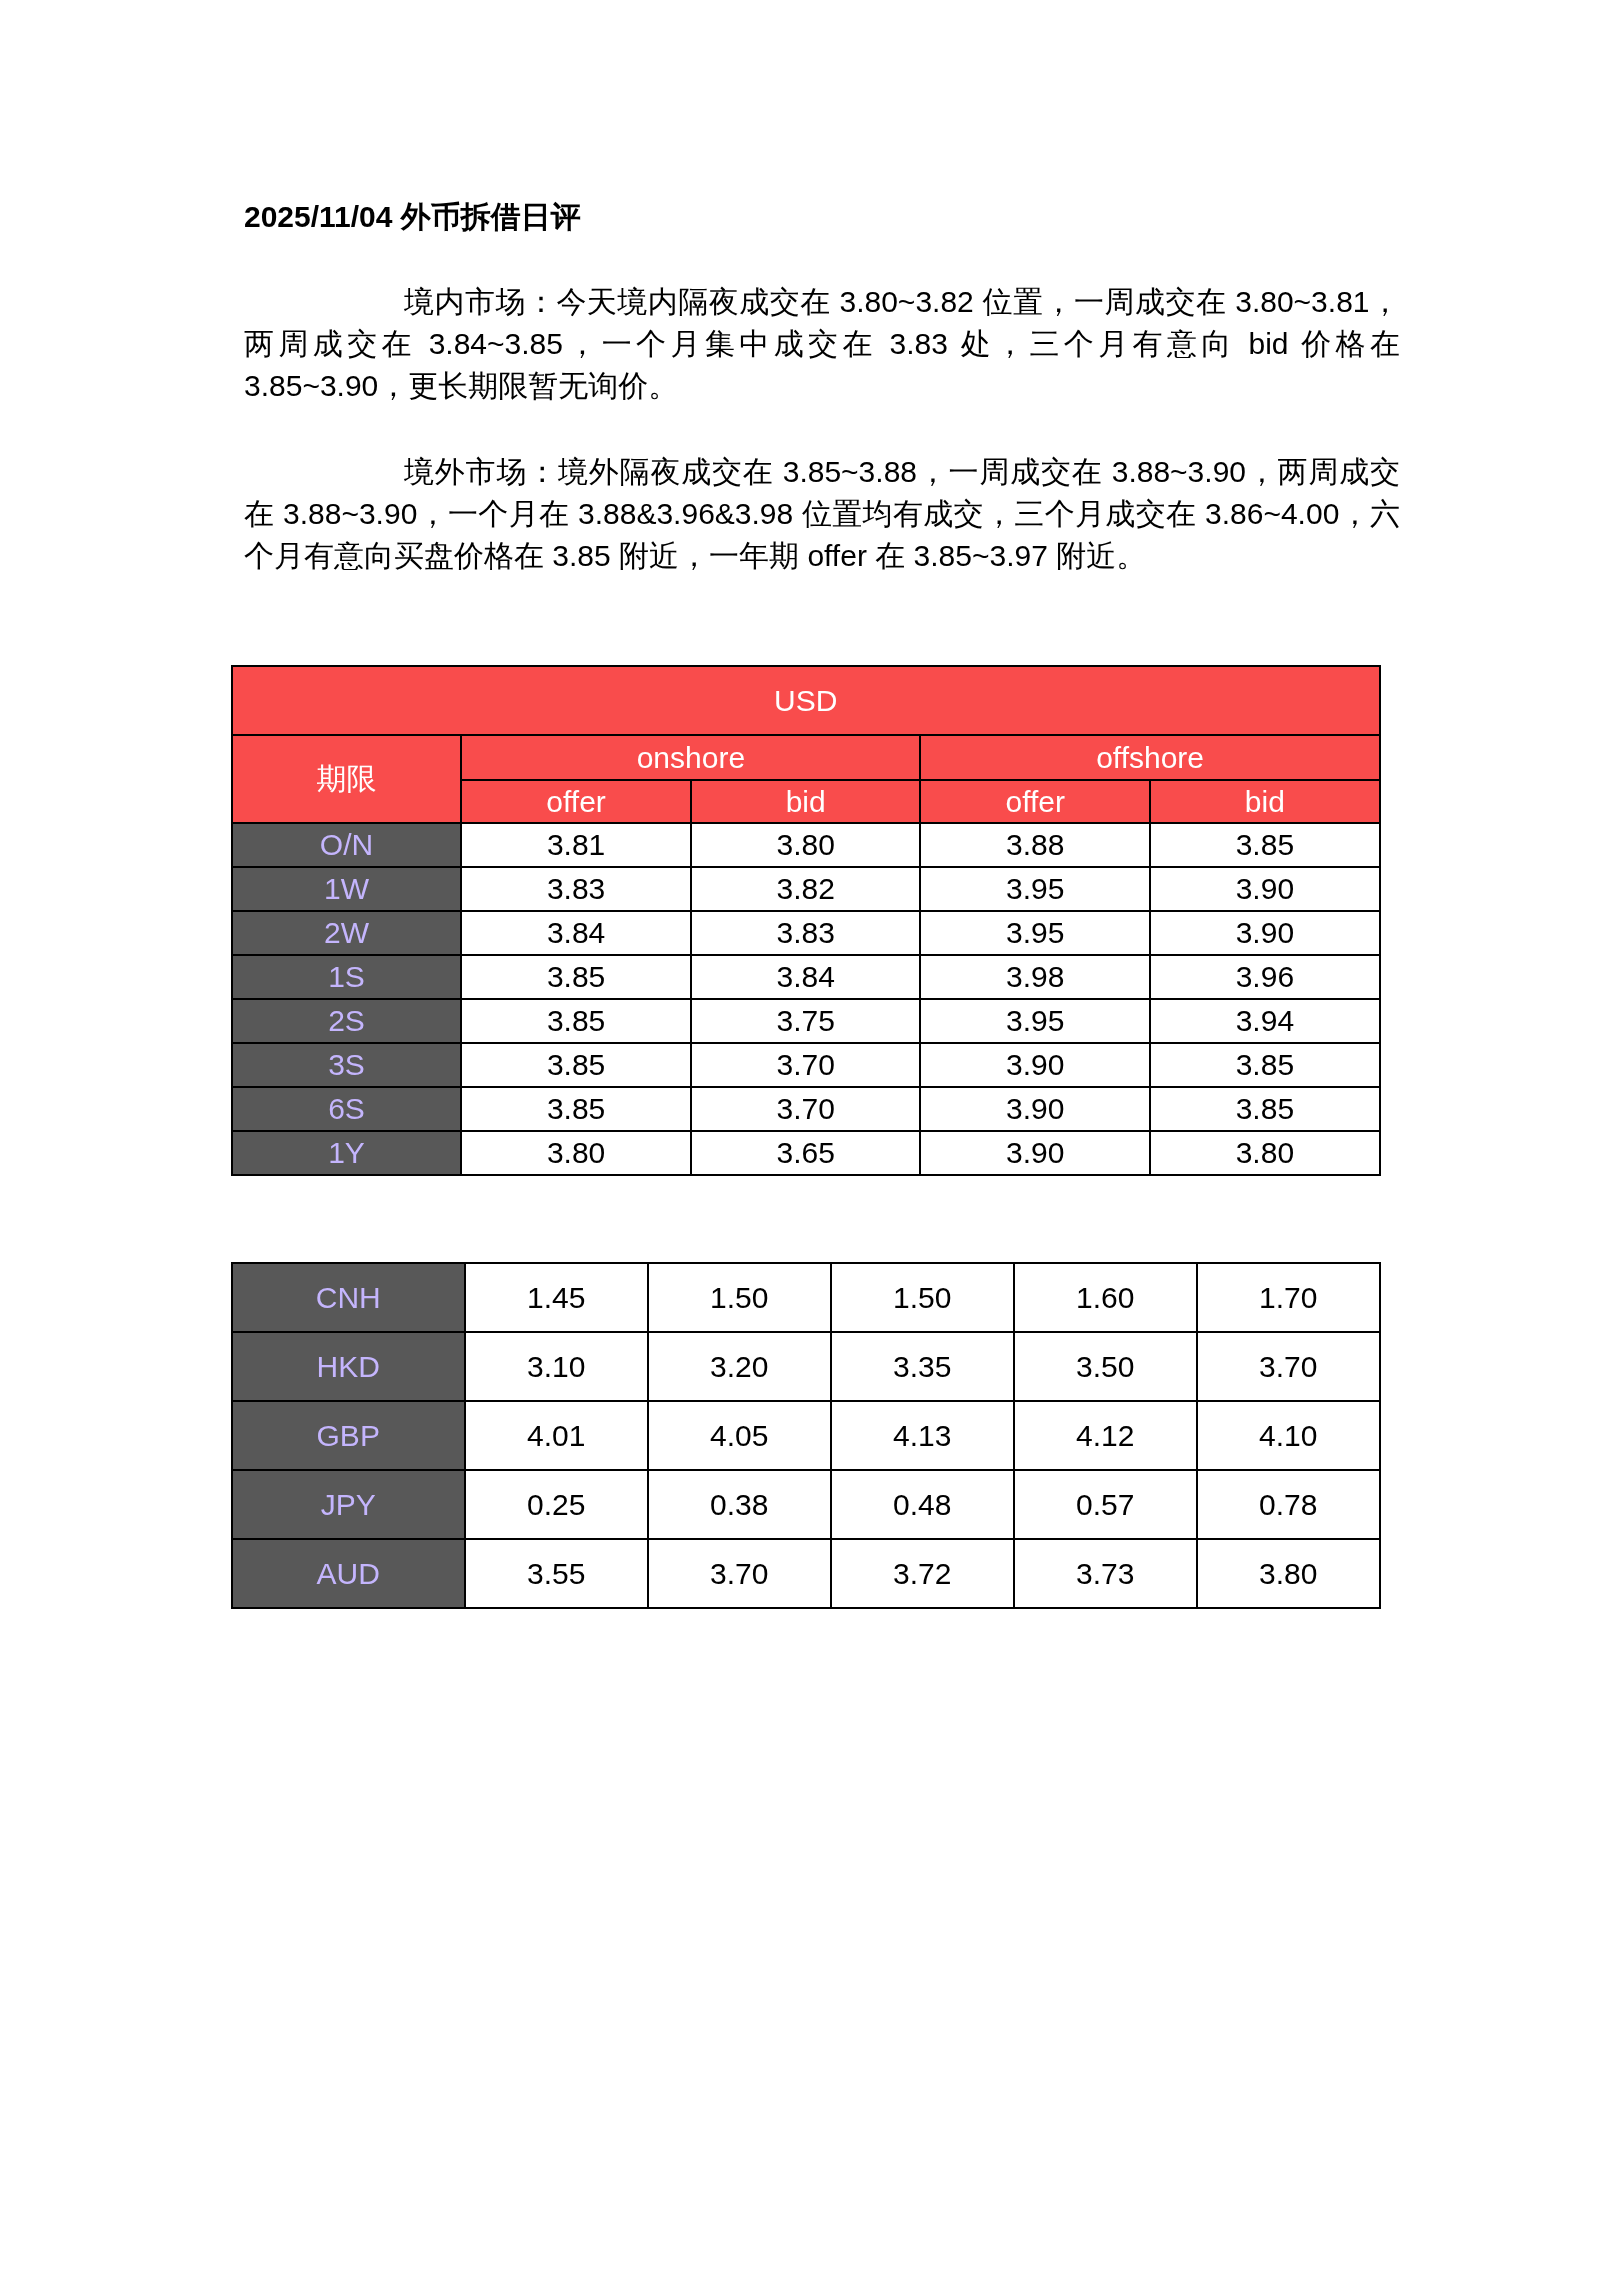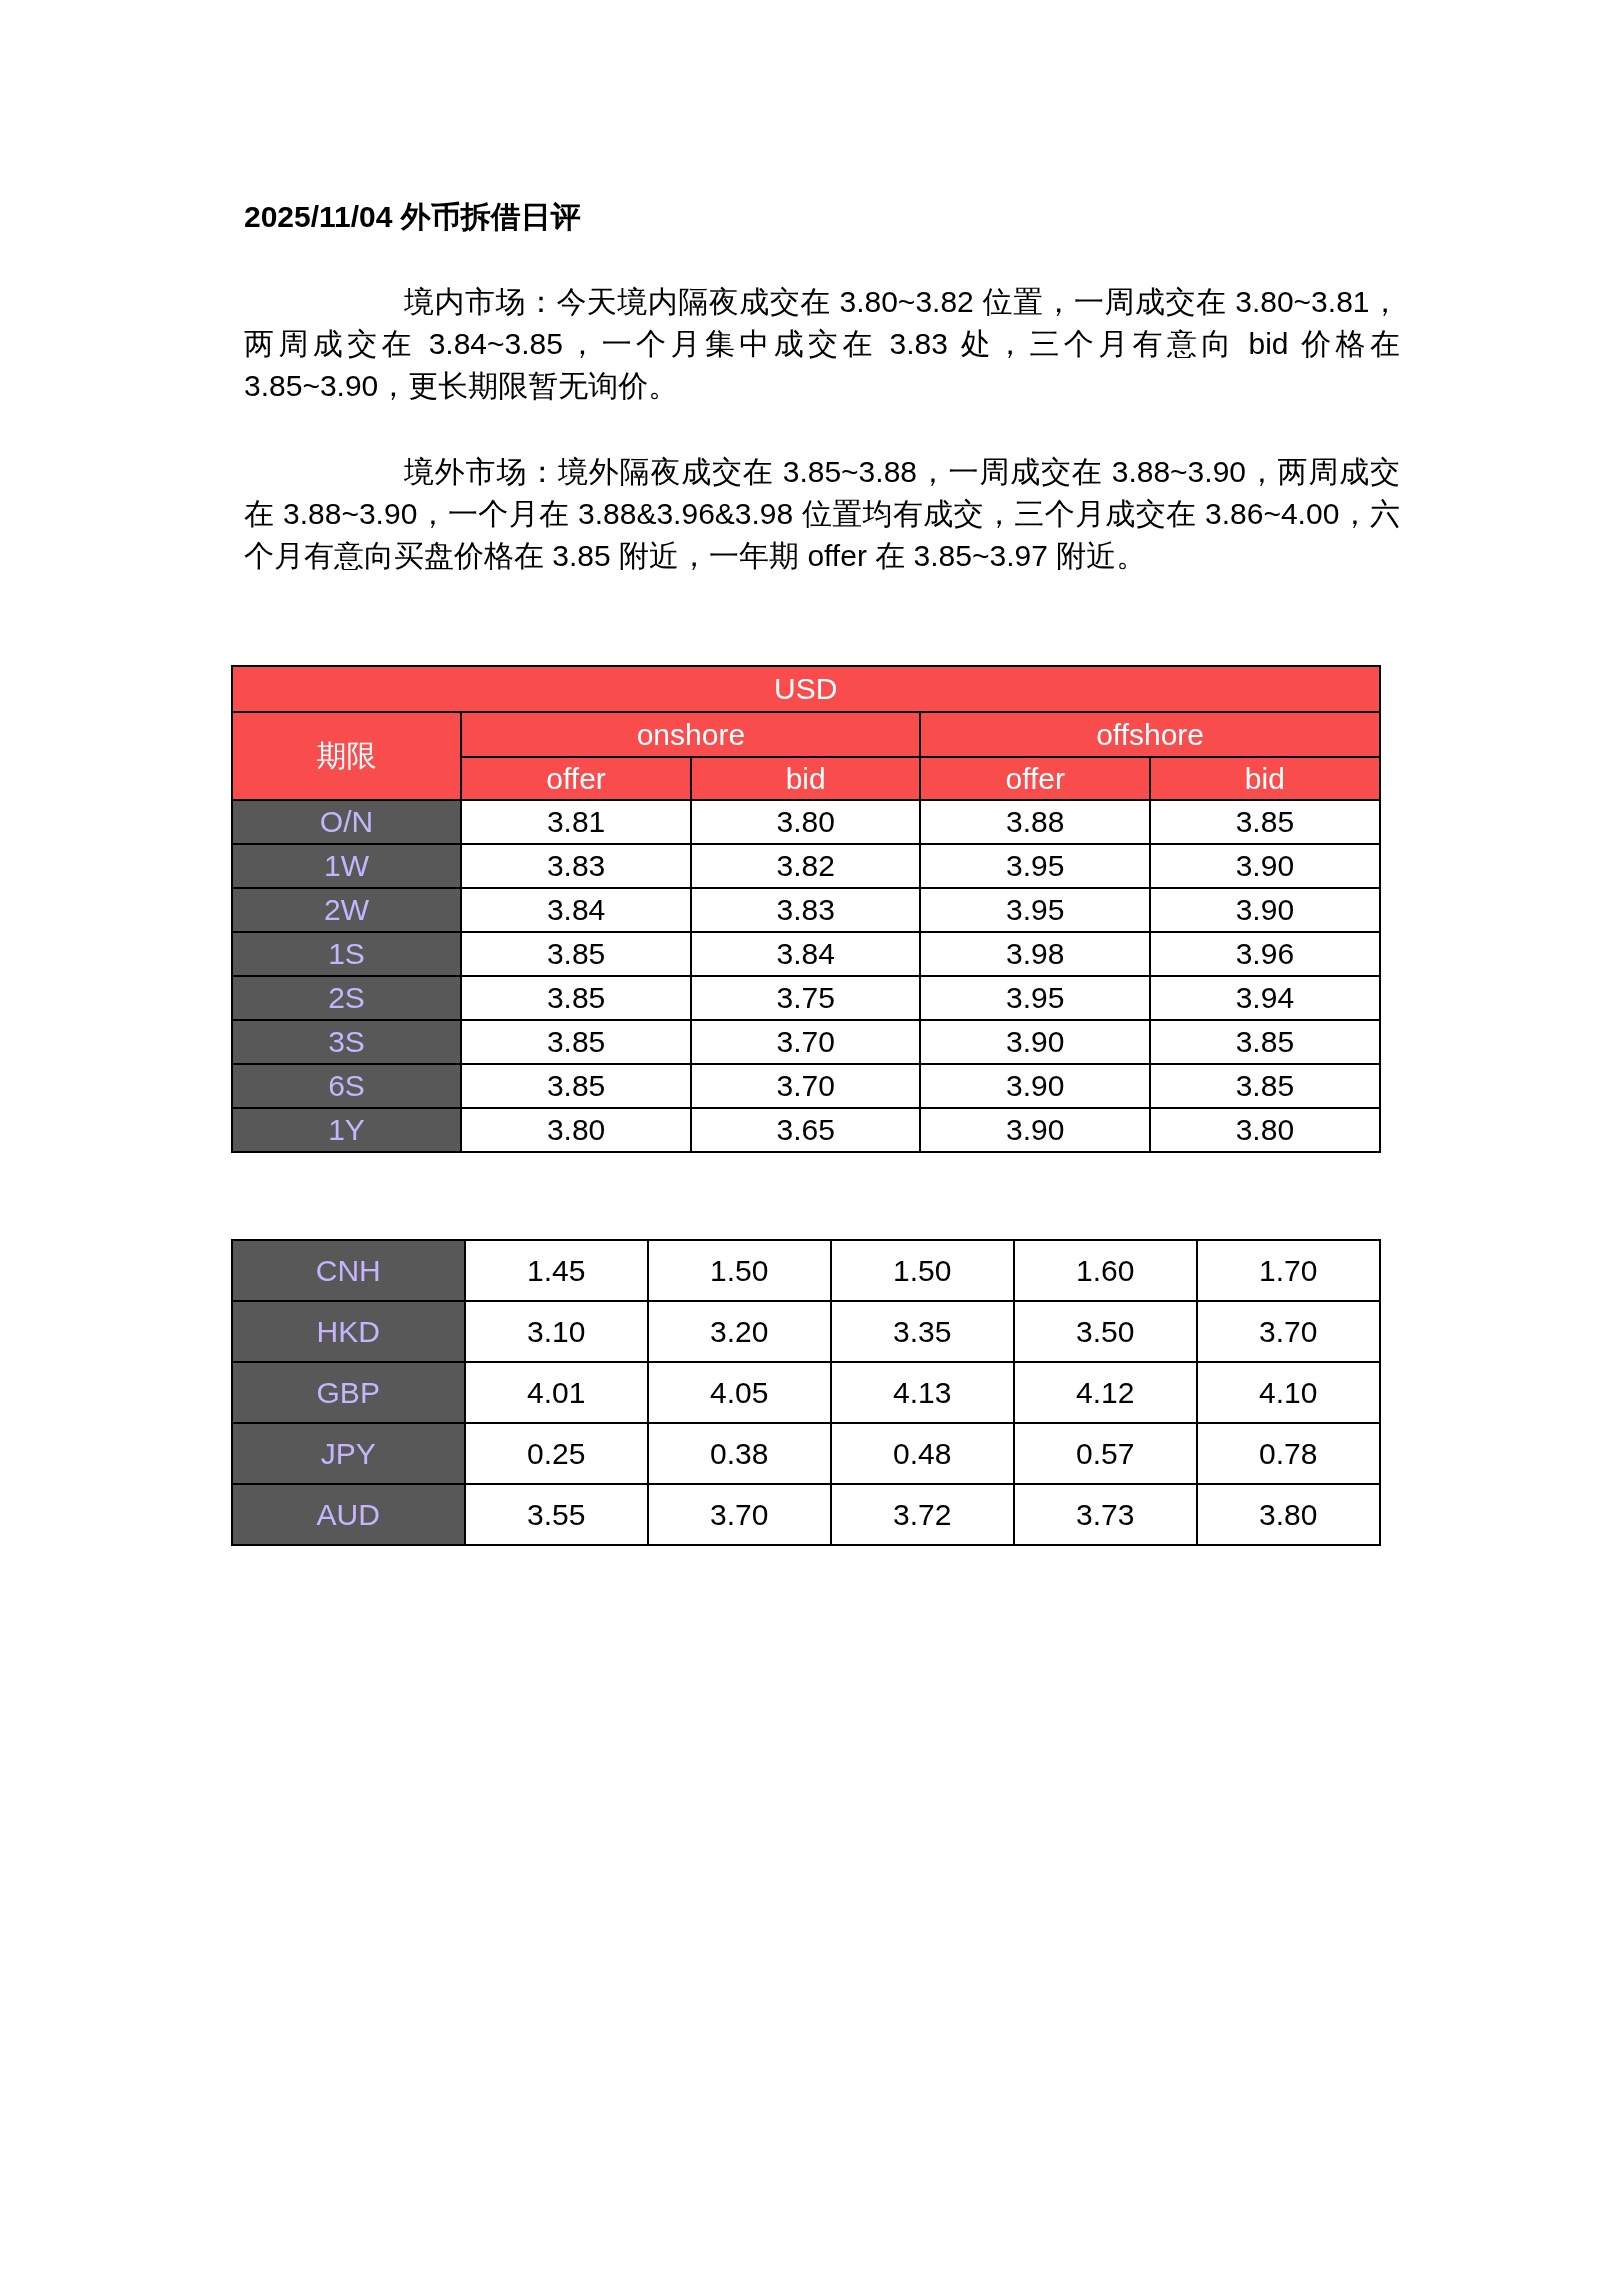--- a/index.html
+++ b/index.html
@@ -54,27 +54,27 @@
     color: #ffffff;
   }
   .gray {
     background: #585858;
     color: #c4b5fd;
   }
   .val {
     background: #ffffff;
     color: #000000;
   }
-  tr.usd-title-row   { height: 46px; }
+  tr.usd-title-row   { height: 69px; }
   tr.usd-group-row   { height: 45px; }
   tr.usd-sub-row     { height: 43px; }
   tr.usd-data-row    { height: 44px; }
   tr.other-title-row  { height: 54px; }
   tr.other-header-row { height: 54px; }
-  tr.other-data-row   { height: 61px; }
+  tr.other-data-row   { height: 69px; }
 </style>
 </head>
 <body>
 
 <div class="page">
   <div class="content">
 
     <h1 class="doc-title">2025/11/04 外币拆借日评</h1>
 
     <p class="para">境内市场：今天境内隔夜成交在 3.80~3.82 位置，一周成交在 3.80~3.81，两周成交在 3.84~3.85，一个月集中成交在 3.83 处，三个月有意向 bid 价格在 3.85~3.90，更长期限暂无询价。</p>

